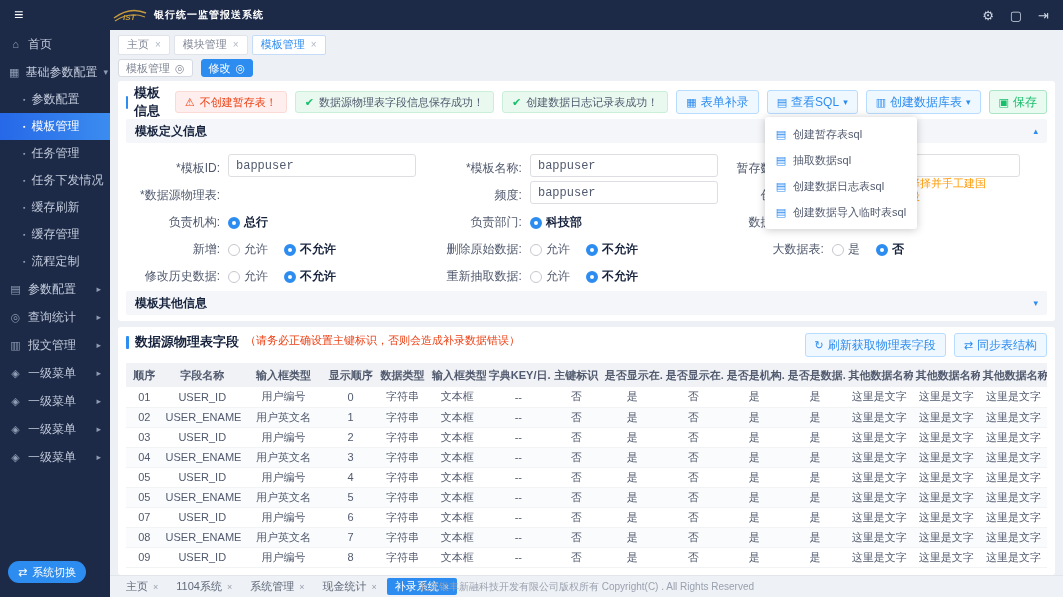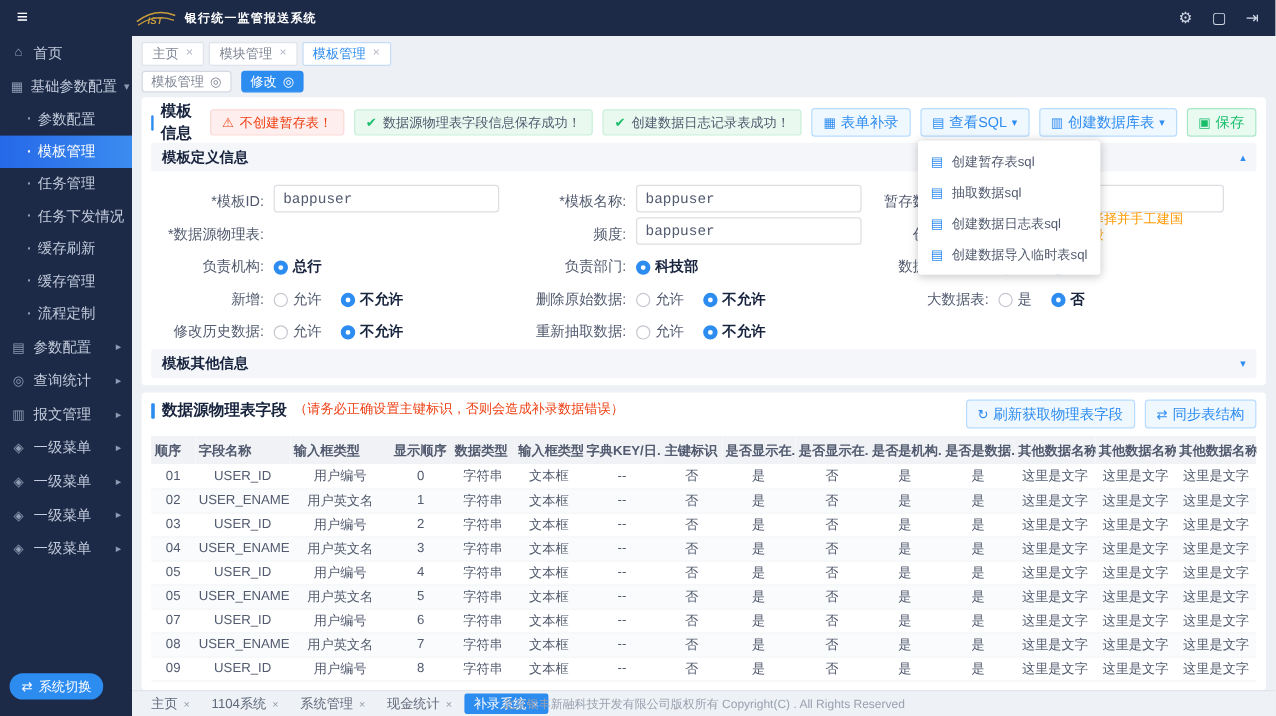--- a/index.html
+++ b/index.html
@@ -68,21 +68,21 @@
 .radio{display:flex;align-items:center;gap:4px;margin-right:16px;cursor:pointer}
 .radio .dot{width:12px;height:12px;border-radius:50%;border:1px solid #c5c8ce;background:#fff;flex-shrink:0}
 .radio.checked .dot{border:4px solid #2d8cf0}
 .radio.checked .rlabel{color:#17233d;font-weight:bold}
 
 .fields-head{display:flex;align-items:flex-start;gap:6px;height:28px}
 .fields-title{font-size:13px;font-weight:bold;color:#17233d;display:flex;align-items:center;gap:6px;white-space:nowrap}
 .fields-title::before{content:"";width:3px;height:13px;background:#2d8cf0;border-radius:1px;display:inline-block}
 .red-hint{color:#ed4014;font-size:11px;white-space:nowrap;overflow:hidden}
 table{width:100%;border-collapse:collapse;table-layout:fixed;font-size:11px;margin-top:2px}
-th{background:#f0f2f6;color:#515a6e;height:24px;font-weight:bold;padding:0 3px;white-space:nowrap;overflow:hidden;text-align:left}
+th{background:#f0f2f6;color:#515a6e;height:24px;font-weight:bold;padding:0 3px;white-space:nowrap;overflow:hidden;text-align:center}
 td{height:20px;text-align:center;padding:0 3px;white-space:nowrap;overflow:hidden;color:#515a6e;border-bottom:1px solid #f2f3f5}
 tbody tr:nth-child(even){background:#fafbfc}
 
 .footer{height:22px;background:#eef1f5;border-top:1px solid #e2e5ea;display:flex;align-items:center;gap:6px;padding:0 8px;flex-shrink:0;position:relative}
 .ftabs{display:flex;gap:2px;align-items:center}
 .ftab{height:17px;display:flex;align-items:center;gap:5px;font-size:11px;color:#606a7b;padding:0 8px;border-radius:2px;cursor:pointer}
 .ftab .x{font-size:9px;color:#9aa1af}
 .ftab.active{background:#2d8cf0;color:#fff}
 .ftab.active .x{color:#dce9fb}
 .copyright{position:absolute;left:50%;transform:translateX(-50%);color:#9aa1af;font-size:10px;white-space:nowrap}

